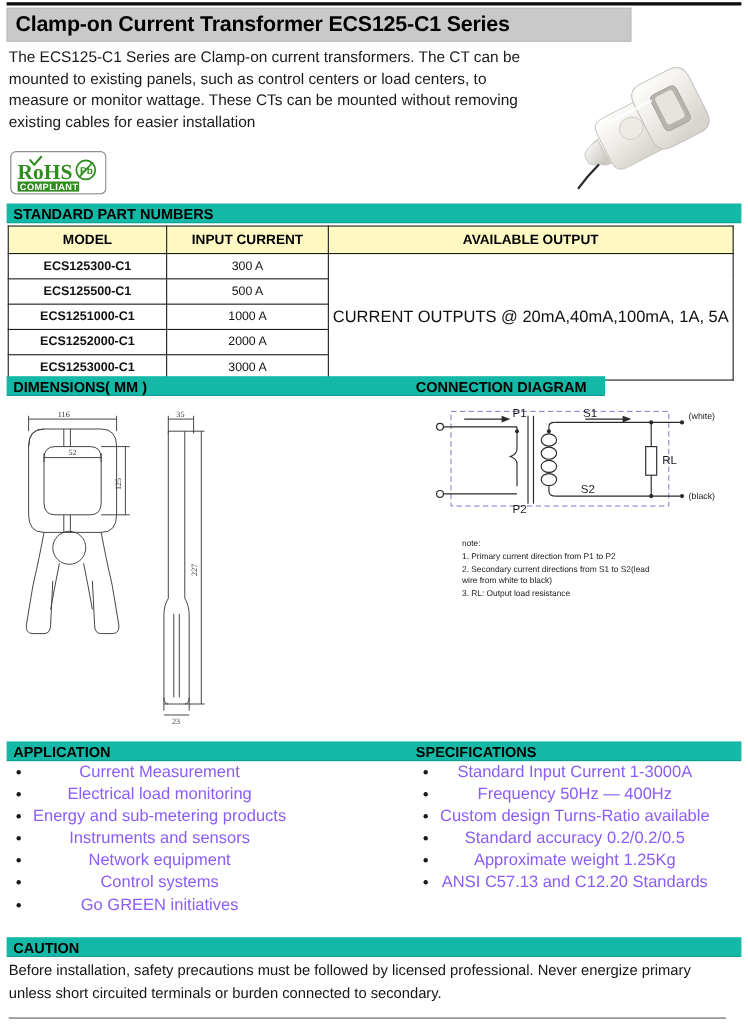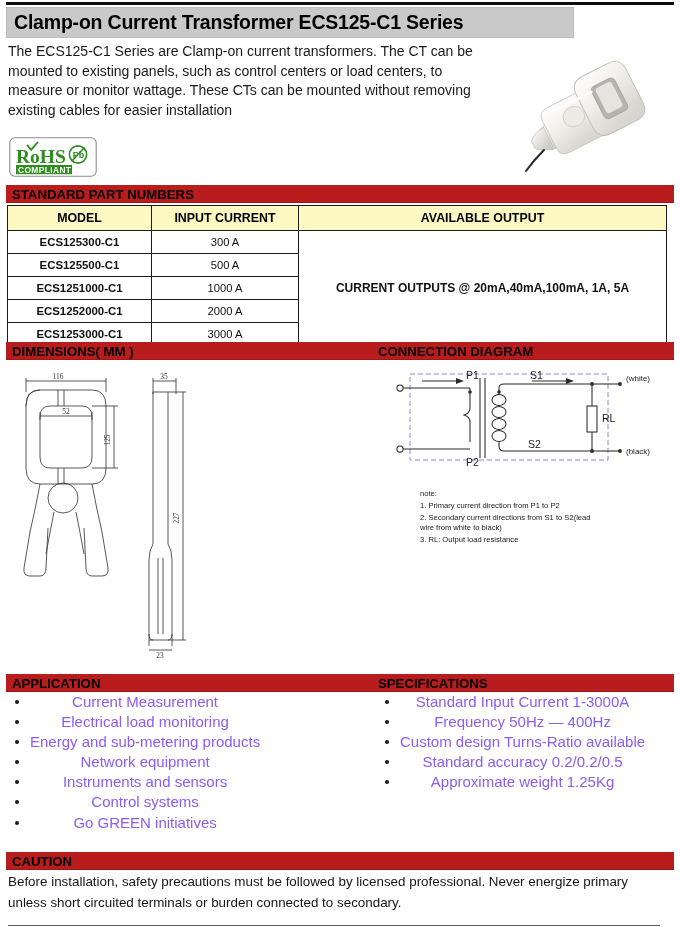--- a/index.html
+++ b/index.html
@@ -29,48 +29,48 @@
   }
 
   
   .photo{position:absolute;left:495px;top:45px;width:180px;height:135px;}
 
   
   .rohs{position:absolute;left:9px;top:137px;width:88px;height:40px;}
 
   
   .bar{
-    position:absolute;background:#b91c1c;height:18px;
+    position:absolute;background:#14b8a6;height:18px;
     display:flex;align-items:center;
     box-shadow:inset 0 -1px 0 rgba(0,0,0,.15);
   }
   .bar .bar-label{
     font-size:13.2px;font-weight:bold;color:#000;padding-left:6px;white-space:nowrap;
   }
   .bar .bar-label.right{position:absolute;left:372px;padding-left:0;}
 
   #bar-parts{left:6px;top:185px;width:668px;}
-  #bar-dims{left:6px;top:342px;width:668px;}
+  #bar-dims{left:6px;top:342px;width:544px;}
   #bar-appspec{left:6px;top:674px;width:668px;}
   #bar-caution{left:6px;top:852px;width:668px;}
 
   
   .tbl{
     position:absolute;left:7px;top:205px;width:660px;
     border-collapse:collapse;table-layout:fixed;
     font-size:11.6px;
   }
   .tbl th,.tbl td{
     border:1.3px solid #1b1b1b;text-align:center;vertical-align:middle;
   }
   .tbl th{background:#fef9c3;font-weight:bold;font-size:12.4px;height:22px;color:#000;}
   .tbl td{height:20px;}
   .tbl td.model{font-weight:bold;font-size:11.4px;}
   .tbl td.amps{font-size:11.2px;}
-  .tbl td.output{font-size:12px;font-weight:bold;}
+  .tbl td.output{font-size:15px;}
   .col-model{width:144px;}
   .col-input{width:147px;}
 
   
   .dims-svg{position:absolute;left:6px;top:362px;}
   .conn-svg{position:absolute;left:392px;top:362px;}
 
   
   .list{position:absolute;font-size:15px;line-height:20.1px;color:#8b5cf6;text-align:center;}
   .list ul{margin:0;padding:0;list-style:none;}
@@ -360,34 +360,35 @@
   <div class="bar" id="bar-appspec">
     <span class="bar-label">APPLICATION</span>
     <span class="bar-label right">SPECIFICATIONS</span>
   </div>
 
   <div class="list" id="app-list">
     <ul>
       <li>Current Measurement</li>
       <li>Electrical load monitoring</li>
       <li>Energy and sub-metering products</li>
+      <li>Instruments and sensors</li>
       <li>Network equipment</li>
-      <li>Instruments and sensors</li>
       <li>Control systems</li>
       <li>Go GREEN initiatives</li>
     </ul>
   </div>
 
   <div class="list" id="spec-list">
     <ul>
       <li>Standard Input Current  1-3000A</li>
       <li>Frequency 50Hz — 400Hz</li>
       <li>Custom design Turns-Ratio available</li>
       <li>Standard accuracy 0.2/0.2/0.5</li>
       <li>Approximate weight 1.25Kg</li>
+      <li>ANSI C57.13 and C12.20 Standards</li>
     </ul>
   </div>
 
   <div class="bar" id="bar-caution">
     <span class="bar-label">CAUTION</span>
   </div>
   <div class="caution-text">Before installation, safety precautions must be followed by licensed professional. Never energize primary unless short circuited terminals or burden connected to secondary.</div>
 
   <div class="bottom-rule"></div>
 

